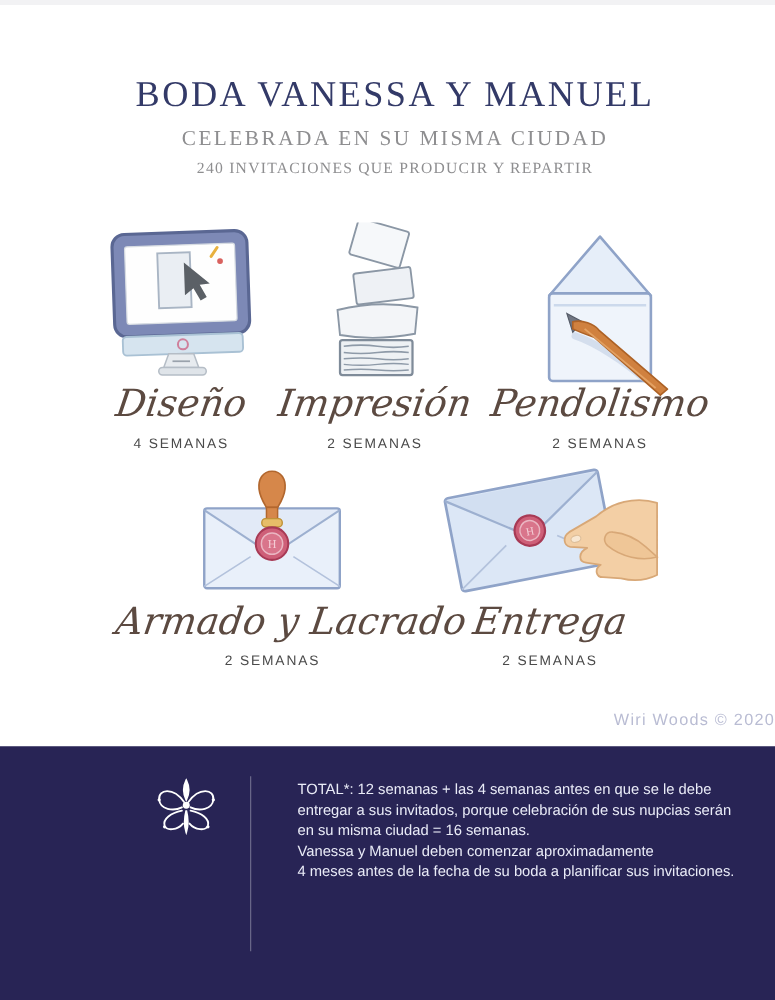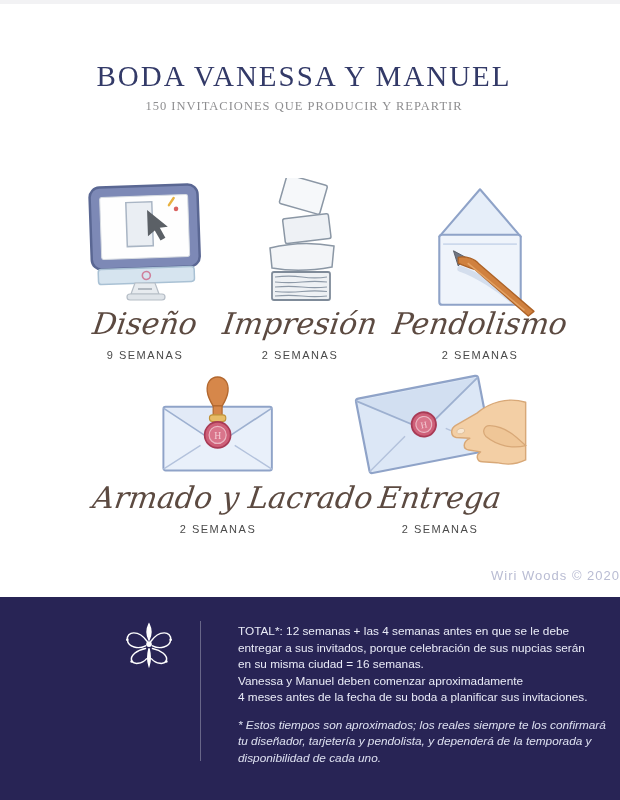--- a/index.html
+++ b/index.html
@@ -3,21 +3,21 @@
 <meta charset="utf-8">
 <style>
   html,body { margin:0; padding:0; background:#ffffff; }
   .page {
     position:relative; width:620px; height:800px; background:#ffffff;
     overflow:hidden; font-family:"Liberation Sans", sans-serif;
   }
   .top-strip { position:absolute; top:0; left:0; right:0; height:4px; background:#f2f2f4; }
 
   
-  .header { position:absolute; top:60px; left:0; width:608px; text-align:center; }
+  .header { position:absolute; top:60px; left:12px; width:608px; text-align:center; }
   .title {
     font-family:"Liberation Serif", serif; font-weight:400;
     font-size:29px; letter-spacing:2px; color:#333a68; margin:0;
   }
   .sub1 {
     font-family:"Liberation Serif", serif; font-size:17px;
     letter-spacing:2px; color:#8e8e90; margin-top:8px;
   }
   .sub2 {
     font-family:"Liberation Serif", serif; font-size:12.5px;
@@ -68,21 +68,22 @@
   }
 </style>
 </head>
 <body>
 
 <div class="page">
   <div class="top-strip"></div>
 
   <div class="header">
     <h1 class="title">BODA VANESSA Y MANUEL</h1>
-    <div class="sub2">150 INVITACIONES QUE PRODUCIR Y REPARTIR</div>
+    <div class="sub1">CELEBRADA EN SU MISMA CIUDAD</div>
+    <div class="sub2">240 INVITACIONES QUE PRODUCIR Y REPARTIR</div>
   </div>
 
   <div class="step row1 step-1">
     <div class="icon-box">
       <svg width="122" height="122" viewBox="0 0 122 122">
         <g transform="rotate(-2 61 55)">
           <rect x="7" y="4" width="108" height="82" rx="10" fill="#7d89b6" stroke="#5a6793" stroke-width="2.5"></rect>
           <rect x="17" y="14" width="88" height="62" rx="2" fill="#fefefe" stroke="#d7dce2" stroke-width="1"></rect>
           <rect x="43" y="20" width="26" height="44" fill="#eaeef3" stroke="#a9b5c4" stroke-width="1.5"></rect>
           <path d="M86 24 l5 -7" stroke="#e8b13f" stroke-width="2.4" stroke-linecap="round"></path>
@@ -92,21 +93,21 @@
           </g>
           <rect x="13" y="86" width="96" height="15" rx="3" fill="#d6e4ef" stroke="#a9c1d4" stroke-width="1.5"></rect>
           <circle cx="61" cy="93.5" r="4" fill="none" stroke="#cf7f9b" stroke-width="1.6"></circle>
         </g>
         <path d="M51 101 L71 101 L75 112 L47 112 Z" fill="#e7ebef" stroke="#b5bdc6" stroke-width="1.2"></path>
         <line x1="54" y1="107" x2="68" y2="107" stroke="#9aa2ac" stroke-width="1.4"></line>
         <rect x="43" y="112" width="38" height="6" rx="3" fill="#dfe4e9" stroke="#b5bdc6" stroke-width="1.2"></rect>
       </svg>
     </div>
     <div class="step-label">Diseño</div>
-    <div class="step-duration">9 SEMANAS</div>
+    <div class="step-duration">4 SEMANAS</div>
   </div>
 
   <div class="step row1 step-2">
     <div class="icon-box">
       <svg width="100" height="126" viewBox="0 0 100 126">
         <g transform="rotate(16 55 18)">
           <rect x="32" y="2" width="42" height="30" rx="2" fill="#f6f8fa" stroke="#8b97a5" stroke-width="1.5"></rect>
         </g>
         <g transform="rotate(-7 58 52)">
           <rect x="34" y="38" width="46" height="25" rx="2" fill="#eef1f5" stroke="#8b97a5" stroke-width="1.5"></rect>
@@ -204,18 +205,15 @@
     </div>
 
     <div class="divider"></div>
 
     <div class="footer-right">
       <div class="total-text">TOTAL*: 12 semanas + las 4 semanas antes en que se le debe
 entregar a sus invitados, porque celebración de sus nupcias serán
 en su misma ciudad = 16 semanas.
 Vanessa y Manuel deben comenzar aproximadamente
 4 meses antes de la fecha de su boda a planificar sus invitaciones.</div>
-      <div class="disclaimer-text">* Estos tiempos son aproximados; los reales siempre te los confirmará
-tu diseñador, tarjetería y pendolista, y dependerá de la temporada y
-disponibilidad de cada uno.</div>
     </div>
   </div>
 </div>
 
 </body></html>

